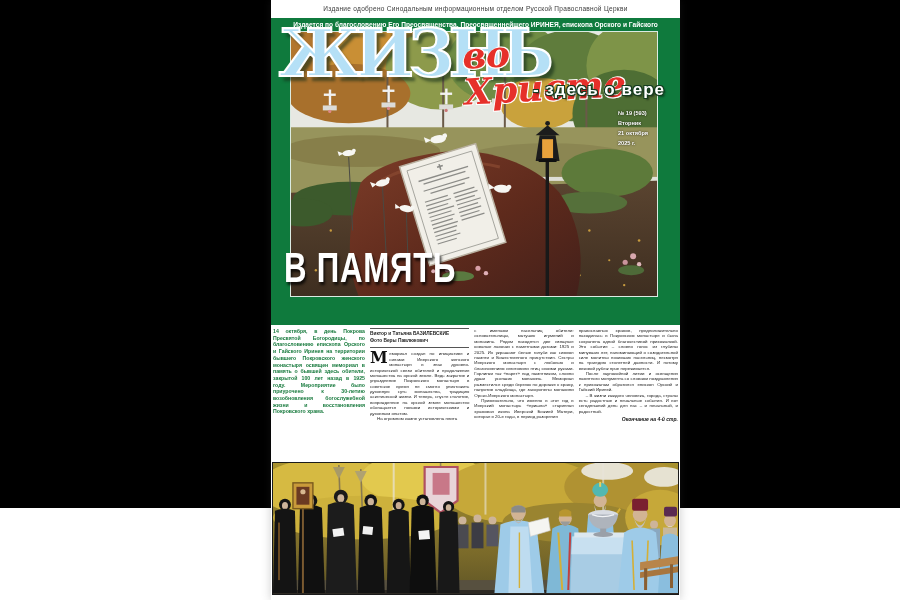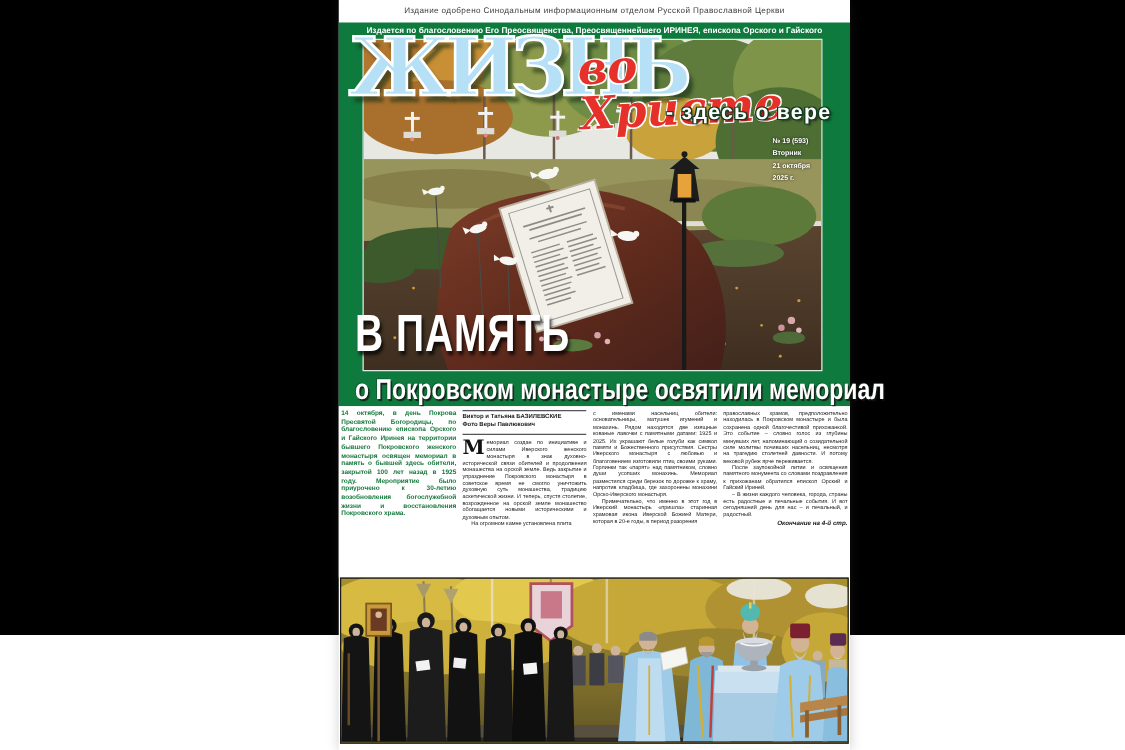--- a/index.html
+++ b/index.html
@@ -249,23 +249,20 @@
       <div class="mast-tagline">- здесь о вере</div>
 
       <div class="issue-box">
         <div>№ 19 (593)</div>
         <div>Вторник</div>
         <div>21 октября</div>
         <div>2025 г.</div>
       </div>
 
       <div class="headline1">В ПАМЯТЬ</div>
-      <div class="subhead-band">
-        <div class="txt">о Покровском монастыре освятили мемориал</div>
-      </div>
     </div>
 
     <div class="content-row">
       <div class="lead-col">14 октября, в день Покрова Пресвятой Богородицы, по благословению епископа Орского и Гайского Иринея на территории бывшего Покровского женского монастыря освящен мемориал в память о бывшей здесь обители, закрытой 100 лет назад в 1925 году. Мероприятие было приурочено к 30-летию возобновления богослужебной жизни и восстановления Покровского храма.</div>
 
       <div class="body-col">
         <div class="byline">
           <div>Виктор и Татьяна БАЗИЛЕВСКИЕ</div>
           <div>Фото Веры Павлюкович</div>
         </div>

